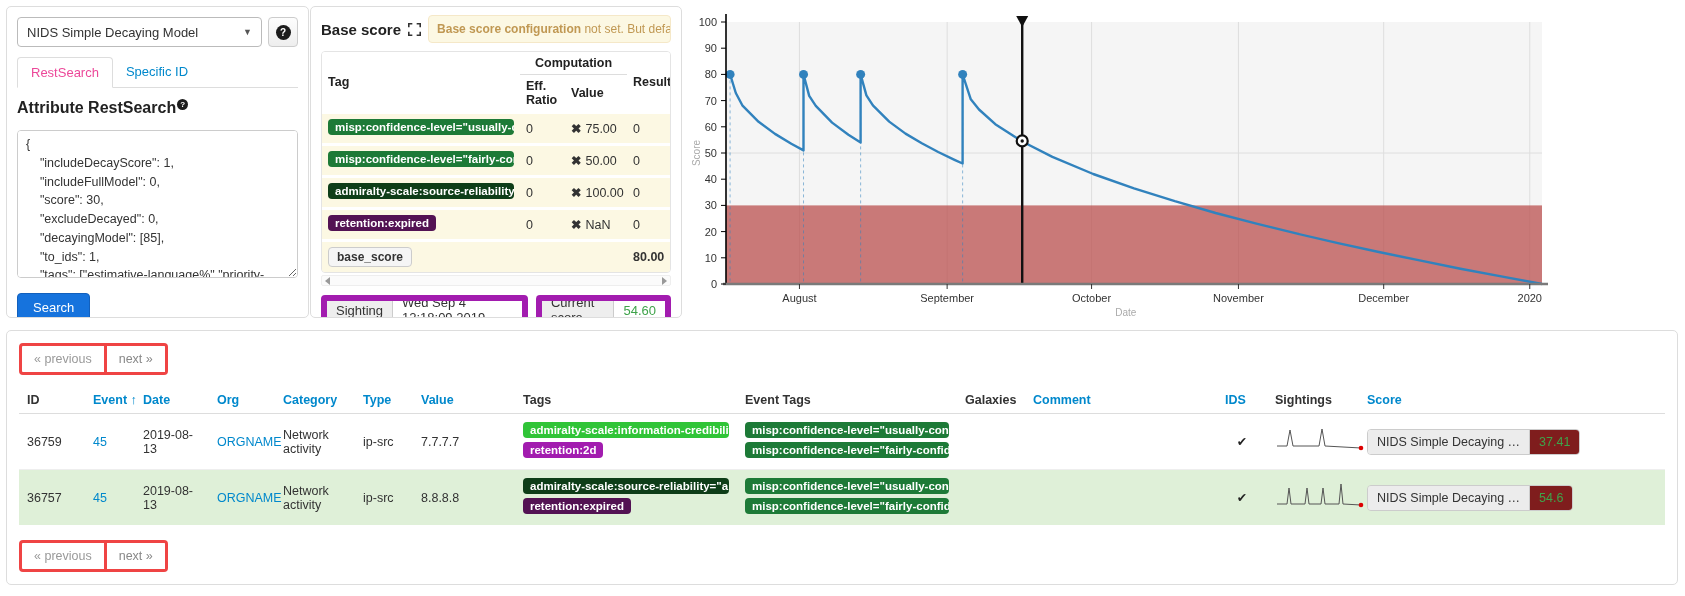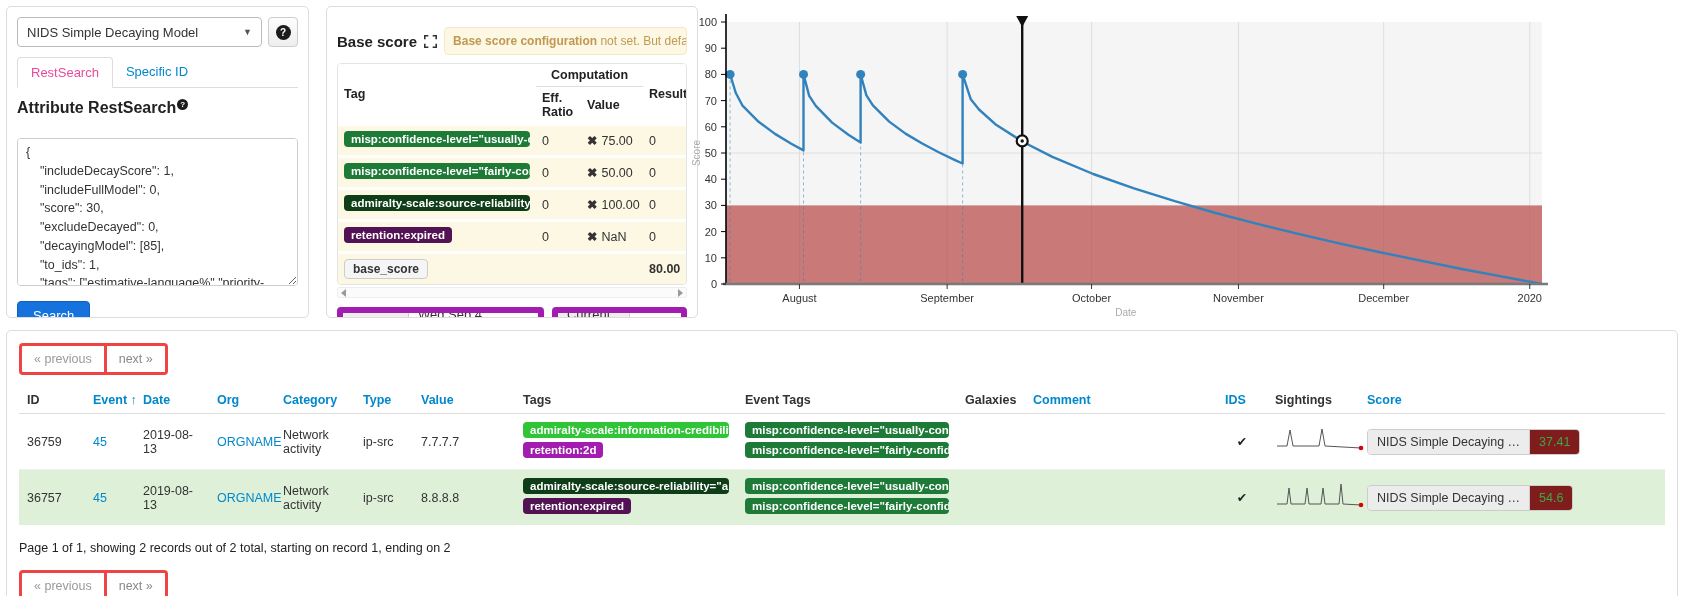--- a/index.html
+++ b/index.html
@@ -16,31 +16,31 @@
   .select-box .caret { font-size:9px; color:#555; }
   .help-btn { width:30px; height:30px; border:1px solid #ccc; border-radius:4px;
     background:linear-gradient(#fdfdfd,#eee); display:flex; align-items:center; justify-content:center; cursor:pointer; }
   .qcircle { width:15px; height:15px; border-radius:50%; background:#1c1c1c; color:#fff;
     font-size:10px; font-weight:bold; display:flex; align-items:center; justify-content:center; }
   .tabs { display:flex; margin-top:10px; border-bottom:1px solid #ddd; }
   .tab { padding:7px 13px; cursor:pointer; }
   .tab.active { border:1px solid #ddd; border-bottom:1px solid #fff; border-radius:4px 4px 0 0;
     margin-bottom:-1px; color:#ec4899; background:#fff; }
   .tab.inactive { color:#0088cc;text-align:right; }
-  .rs-title { margin:11px 0 21px 0; font-size:16px; font-weight:bold; color:#222; }
+  .rs-title { margin:11px 0 13px 0; font-size:16px; font-weight:bold; color:#222; }
   .sup-q { display:inline-flex; width:11px; height:11px; border-radius:50%; background:#1c1c1c; color:#fff;
     font-size:8px; font-weight:bold; align-items:center; justify-content:center; vertical-align:top; margin-left:1px; }
   textarea.rs-body { width:100%; height:148px; border:1px solid #ccc; border-radius:4px; padding:4px 8px;
     font-family:"Liberation Sans", sans-serif; font-size:12.5px; line-height:1.5; color:#333;
     overflow-y:scroll; resize:both; }
   .btn-primary { margin-top:12px; display:inline-block; background:#1673dd; color:#fff;
     border:1px solid #1260bd; border-radius:4px; padding:6px 15px; font-size:13px; cursor:pointer; }
 
   
-  .panel-mid { position:absolute; left:326px; top:6px; width:372px; height:312px; padding:20px 10px; overflow:hidden; }
+  .panel-mid { position:absolute; left:310px; top:6px; width:372px; height:312px; padding:8px 10px; overflow:hidden; }
   .bs-head { display:flex; align-items:center; gap:7px; }
   .bs-title { font-size:15px; font-weight:bold; color:#222; white-space:nowrap; }
   .expand-ic { display:inline-flex; cursor:pointer; }
   .alert-warn { flex:1; background:#fcf8e3; border:1px solid #f5e8c8; border-radius:4px;
     color:#c09853; font-size:12px; padding:6px 8px; white-space:nowrap; overflow:hidden; }
   .bs-wrap { border:1px solid #e4e4e4; border-radius:4px; margin-top:8px; overflow:hidden; background:#fff; }
   table.bs { width:100%; border-collapse:collapse; table-layout:fixed; }
   table.bs th { font-weight:bold; font-size:12.5px; color:#222; padding:4px 6px; text-align:left; vertical-align:middle; background:#fff; }
   table.bs th.comp { text-align:center; border-bottom:1px solid #ddd; }
   table.bs td { padding:5px 6px; font-size:12.5px; vertical-align:middle; }
@@ -359,19 +359,18 @@
         <td>
           <span class="score-group">
             <span class="sm">NIDS Simple Decaying …</span>
             <span class="sv">54.6</span>
           </span>
         </td>
       </tr>
     </tbody>
   </table>
 
-  <div class="foot">Page 1 of 1, showing 2 records out of 2 total, starting on record 1, ending on 2</div>
 
   <div class="pager btm">
     <a>« previous</a>
     <a>next »</a>
   </div>
 </div>
 
 </body></html>

